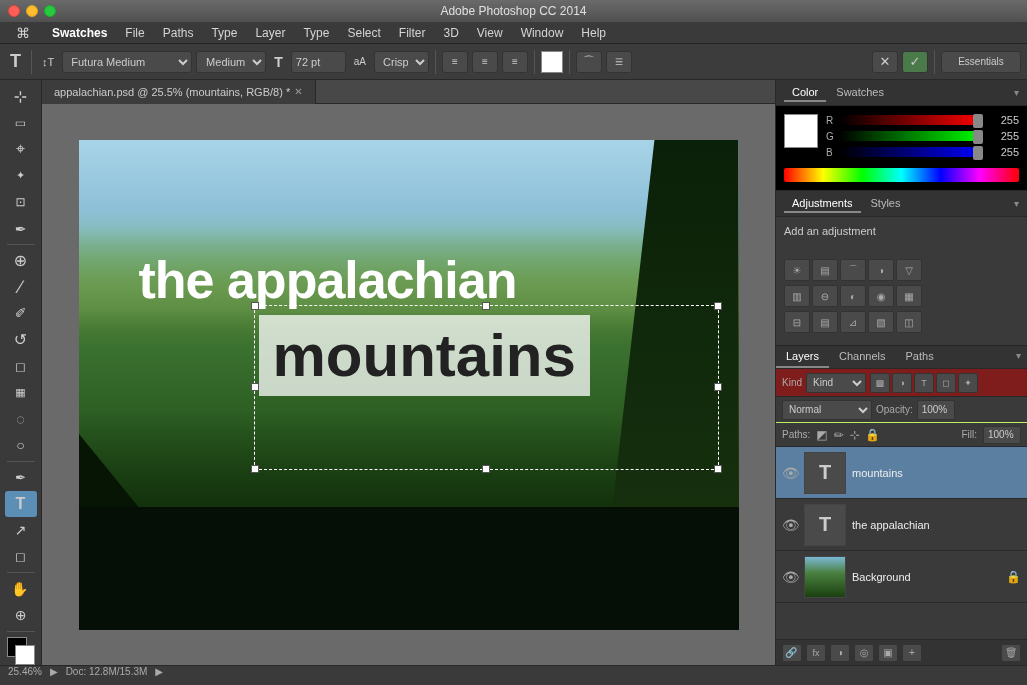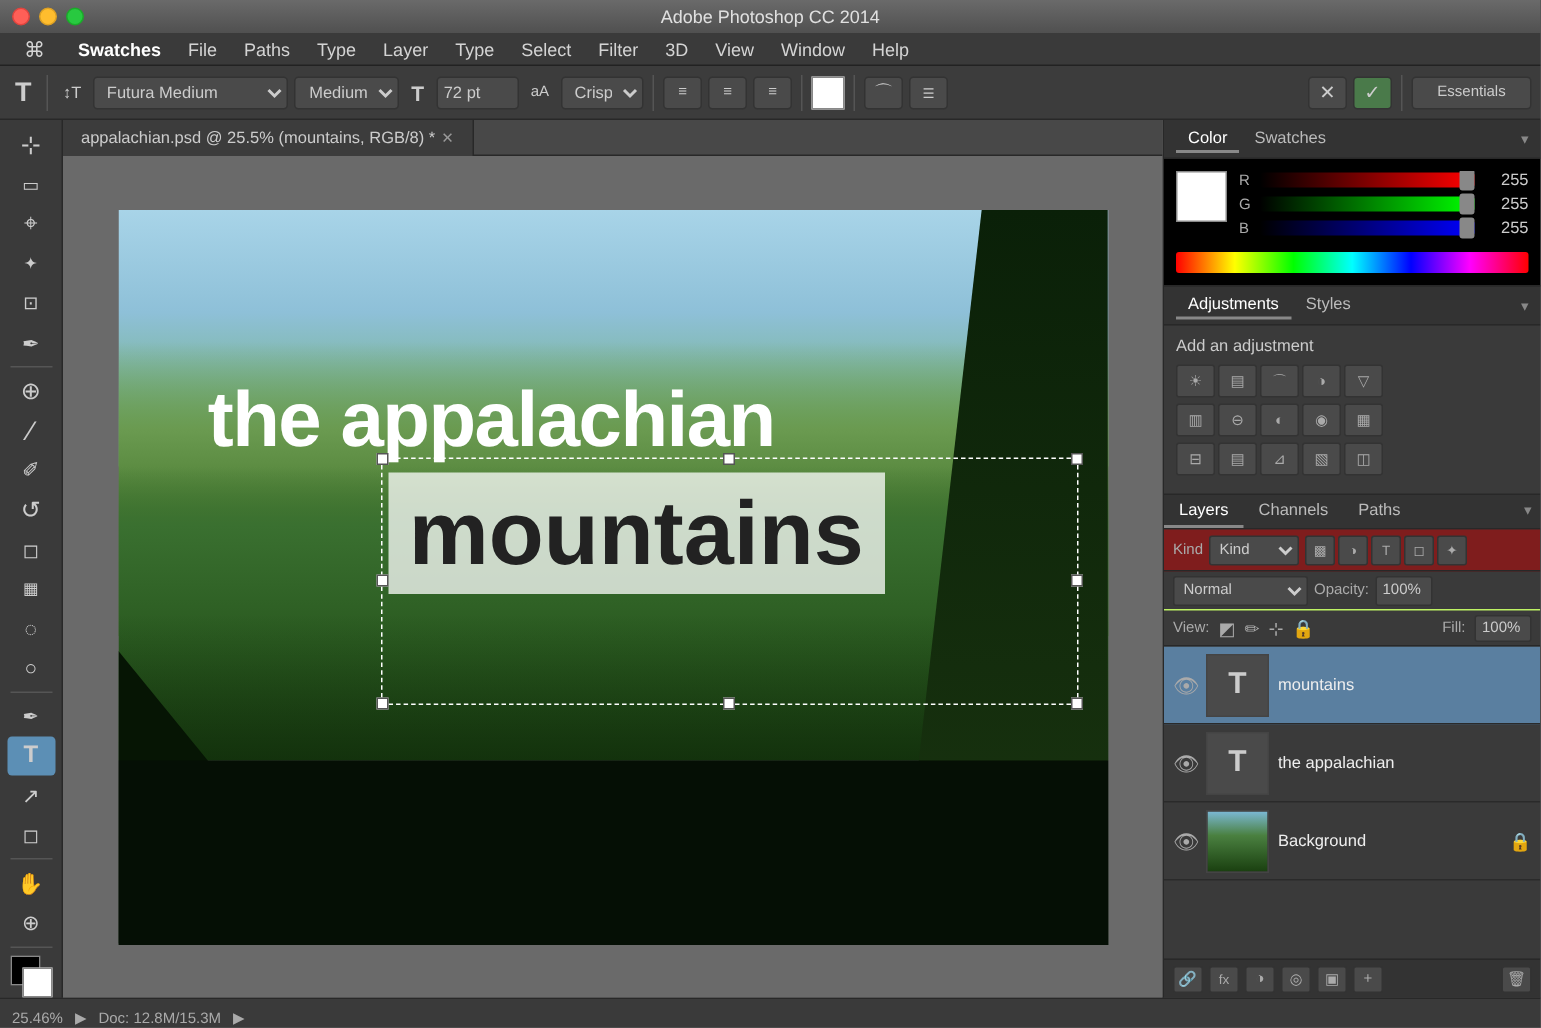--- a/index.html
+++ b/index.html
@@ -67,21 +67,21 @@
     .sel-tl { top: -4px; left: -4px; }
     .sel-tc { top: -4px; left: calc(50% - 4px); }
     .sel-tr { top: -4px; right: -4px; }
     .sel-ml { top: calc(50% - 4px); left: -4px; }
     .sel-mr { top: calc(50% - 4px); right: -4px; }
     .sel-bl { bottom: -4px; left: -4px; }
     .sel-bc { bottom: -4px; left: calc(50% - 4px); }
     .sel-br { bottom: -4px; right: -4px; }
 
     
-    #statusbar { height: 20px; background: #3a3a3a; border-top: 1px solid #282828; display: flex; align-items: flex-end; padding: 0 8px; font-size: 10px; color: #aaa; gap: 8px; }
+    #statusbar { height: 20px; background: #3a3a3a; border-top: 1px solid #282828; display: flex; align-items: flex-start; padding: 0 8px; font-size: 10px; color: #aaa; gap: 8px; }
 
     
     #right-panels { width: 252px; background: #3a3a3a; border-left: 1px solid #282828; display: flex; flex-direction: column; overflow: hidden; flex-shrink: 0; }
 
     
     #color-panel { background: #000000; border-bottom: 1px solid #282828; }
     .panel-header { height: 26px; background: #333; display: flex; align-items: center; padding: 0 8px; gap: 2px; border-bottom: 1px solid #282828; }
     .panel-tab { font-size: 11px; color: #bbb; padding: 2px 8px; cursor: pointer; border-bottom: 2px solid transparent; }
     .panel-tab.active { color: #fff; border-bottom: 2px solid #888; }
     .panel-collapse { margin-left: auto; font-size: 10px; color: #888; cursor: pointer; }
@@ -94,21 +94,21 @@
     .slider-r { background: linear-gradient(to right, #000, #ff0000); }
     .slider-g { background: linear-gradient(to right, #000, #00ff00); }
     .slider-b { background: linear-gradient(to right, #000, #0000ff); }
     .color-value { width: 32px; text-align: right; font-size: 11px; color: #ccc; }
     .color-spectrum { width: 100%; height: 14px; margin-top: 4px; background: linear-gradient(to right, #ff0000, #ffff00, #00ff00, #00ffff, #0000ff, #ff00ff, #ff0000); border-radius: 2px; }
     .clearfix::after { content: ''; display: block; clear: both; }
 
     
     #adj-panel { border-bottom: 1px solid #282828; }
     .adj-body { padding: 8px; }
-    .adj-title { font-size: 11px; color: #ccc; margin-bottom: 6px; }
+    .adj-title { font-size: 11px; color: #ccc; margin-bottom: 22px; }
     .adj-icons-row { display: flex; gap: 2px; margin-bottom: 4px; }
     .adj-icon { width: 26px; height: 22px; background: #4a4a4a; border: 1px solid #333; border-radius: 2px; display: flex; align-items: center; justify-content: center; font-size: 10px; color: #aaa; cursor: pointer; }
 
     
     #layers-panel { flex: 1; display: flex; flex-direction: column; overflow: hidden; }
     .layers-tabs { display: flex; background: #333; border-bottom: 1px solid #282828; }
     .layers-tab { padding: 4px 10px; font-size: 11px; color: #bbb; cursor: pointer; border-bottom: 2px solid transparent; }
     .layers-tab.active { color: #fff; border-bottom: 2px solid #888; }
     .layers-toolbar { height: 28px; background: #7f1d1d; display: flex; align-items: center; padding: 0 6px; gap: 4px; border-bottom: 1px solid #282828; }
     .kind-select { height: 20px; background: #4a4a4a; border: 1px solid #333; color: #ccc; font-size: 10px; border-radius: 2px; padding: 0 2px; }
@@ -374,21 +374,21 @@
         </div>
       </div>
       <div class="blend-row">
         <select class="blend-select">
           <option>Normal</option>
         </select>
         <span class="opacity-label">Opacity:</span>
         <input class="opacity-input" type="text" value="100%" style="">
       </div>
       <div class="lock-row">
-        <span class="lock-label">View:</span>
+        <span class="lock-label">Paths:</span>
         <span class="lock-btn">◩</span>
         <span class="lock-btn">✏</span>
         <span class="lock-btn">⊹</span>
         <span class="lock-btn">🔒</span>
         <span class="fill-label">Fill:</span>
         <input class="fill-input" type="text" value="100%" style="">
       </div>
       <div id="layers-list">
 
         <div class="layer-row active">

